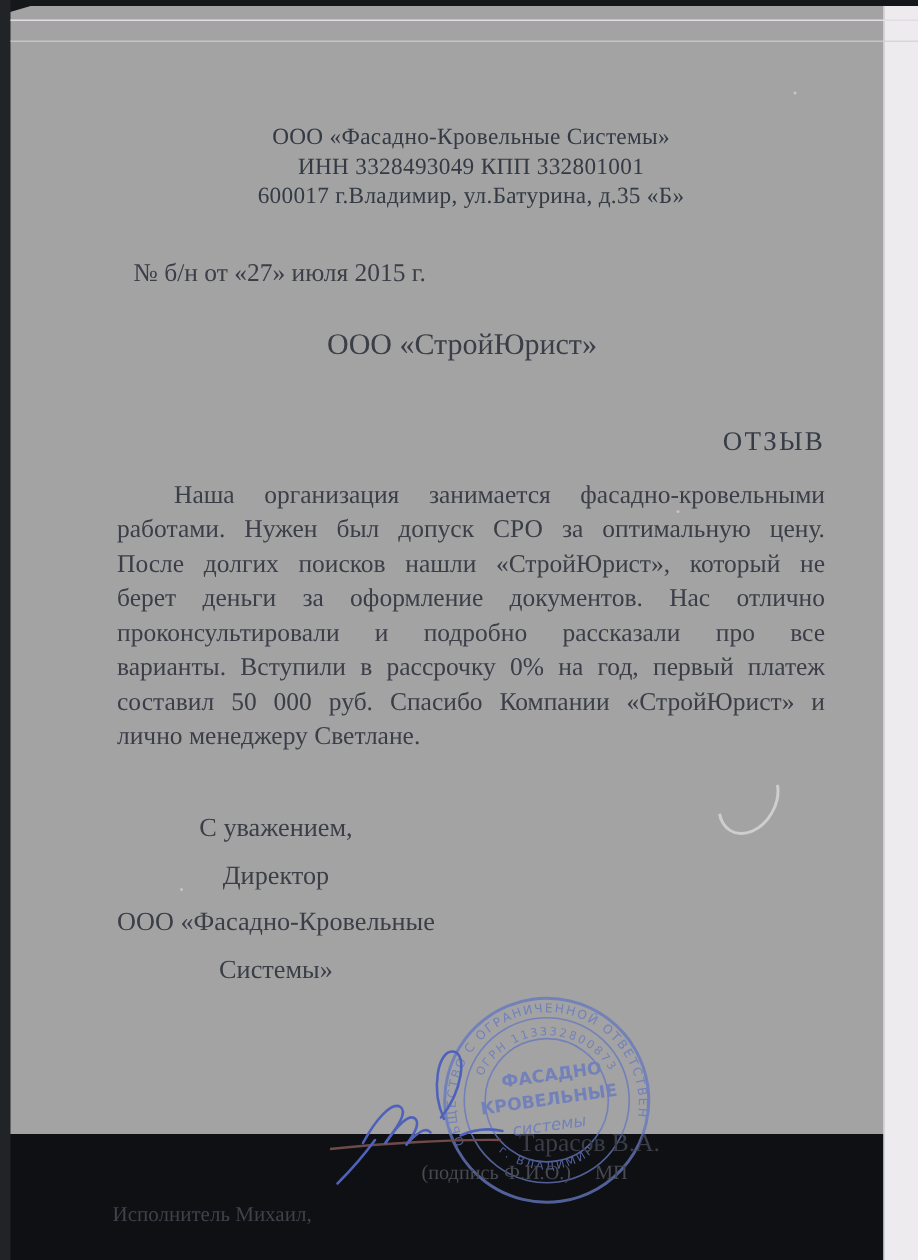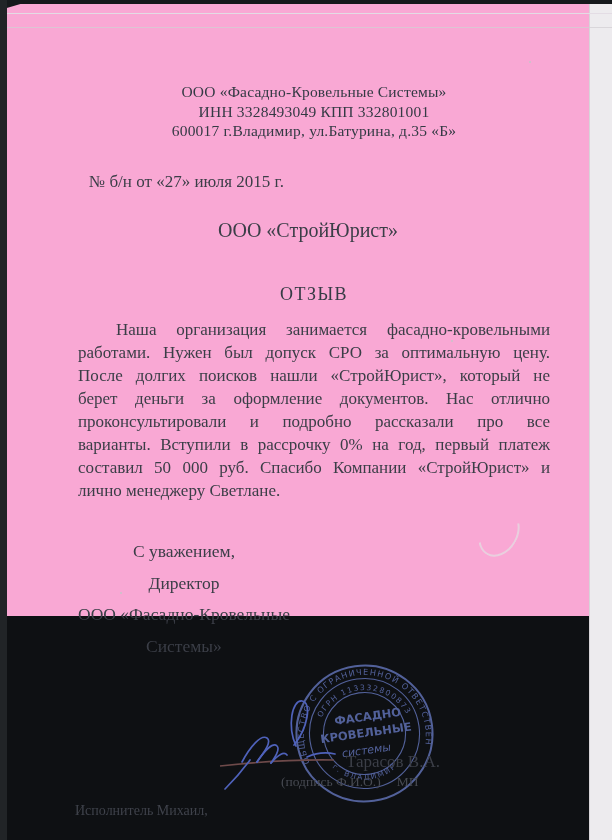--- a/index.html
+++ b/index.html
@@ -2,22 +2,22 @@
 <html><head>
 <meta charset="utf-8">
 <style>
   html,body{margin:0;padding:0;}
   body{
     width:612px;height:840px;overflow:hidden;
     background:#0e1013;
     font-family:"Liberation Serif","DejaVu Serif",serif;
   }
   .scan{
-    position:relative;width:612px;height:616px;
-    background:#f9a8d4;
+    position:relative;width:612px;height:756px;
+    background:#a3a3a3;
     color:#3b3e47;
   }
   
   .edge-top{position:absolute;left:0;top:0;width:612px;height:4px;background:#15181b;}
   .edge-top-corner{position:absolute;left:0;top:0;width:34px;height:10px;background:#15181b;
     clip-path:polygon(0 0,100% 0,0 100%);}
   .edge-left{position:absolute;left:0;top:0;width:7px;height:840px;background:#212427;}
   .edge-right-strip{position:absolute;left:589px;top:4px;width:23px;height:836px;background:#edebee;}
   .edge-right-line{position:absolute;left:589px;top:4px;width:1px;height:836px;background:#d7d4d8;}
   .scanline{position:absolute;left:7px;width:605px;height:1px;}
@@ -29,21 +29,21 @@
   .speck{position:absolute;width:2px;height:2px;border-radius:50%;background:#c7c4ca;}
 
   
   .letterhead{
     position:absolute;left:78px;top:82px;width:472px;
     text-align:center;font-size:15.5px;line-height:19.5px;color:#343a44;
     letter-spacing:.2px;
   }
   .refline{position:absolute;left:78px;top:172px;font-size:17px;color:#3b3e47;margin-left:11px;}
   .addressee{position:absolute;left:78px;top:219px;width:460px;text-align:center;font-size:20px;color:#3b3e47;}
-  .title{position:absolute;left:78px;top:284px;width:472px;text-align:center;font-size:18px;letter-spacing:1.5px;color:#363b45;}
+  .title{position:absolute;left:78px;top:284px;width:472px;text-align:right;font-size:18px;letter-spacing:1.5px;color:#363b45;}
 
   
   .bodytext{position:absolute;left:78px;top:318px;width:472px;font-size:17px;color:#3b3e47;}
   .bline{height:23px;line-height:23px;text-align:justify;text-align-last:justify;white-space:nowrap;}
   .bline.first{text-indent:38px;}
   .bline.last{text-align-last:left;white-space:normal;}
 
   .closing{position:absolute;left:78px;top:536px;font-size:17.5px;line-height:31.5px;color:#3b3e47;text-align:center;}
 
   

